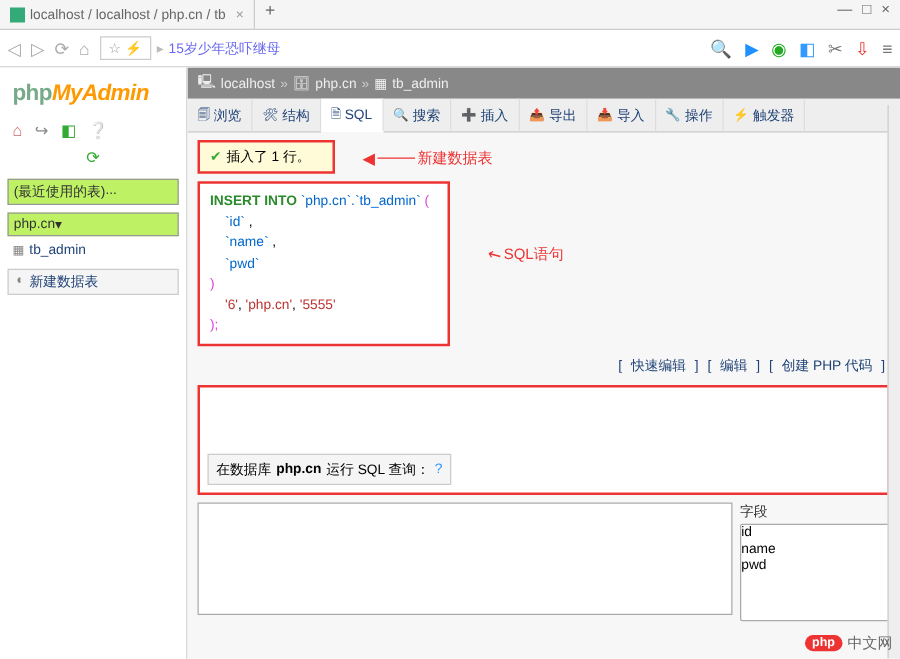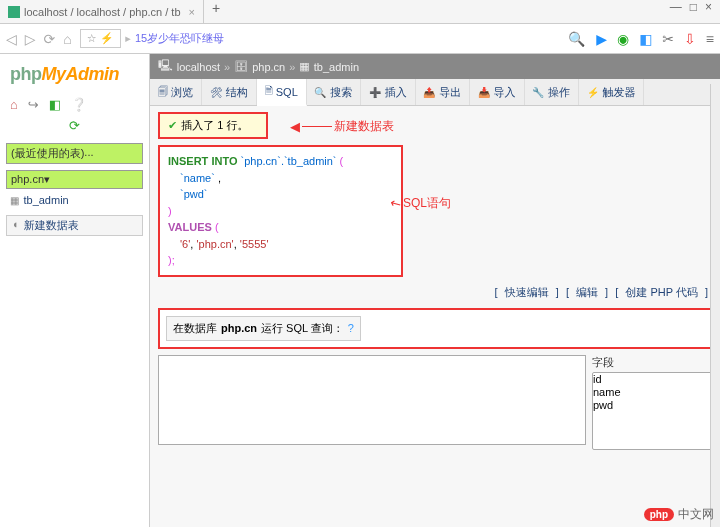--- a/index.html
+++ b/index.html
@@ -50,32 +50,32 @@
 .ptab { padding: 4px 8px; color: #247; display: flex; align-items: center; gap: 3px; font-size: 11px; border-right:1px solid #ddd;}
 .ptab.active { background: #fff; border-bottom: 2px solid #fff; margin-bottom:-1px;}
 .ptab-icon { font-size: 10px; }
 
 .success-box { margin: 6px 8px; border: 2px solid #e33; background: #fffbd8; padding: 4px 8px; display: flex; align-items: center; gap: 4px; font-size: 11px; width: 110px;}
 .success-box .check { color: #3a3; }
 .arrow-label { position:absolute; color:#e33; font-size:12px; display:flex; align-items:center; gap:2px;}
 .arrow-label .line { height:1px; background:#e33; width:30px; }
 .arrow-label .head { font-size:13px;}
 
-.sql-box { margin: 6px 8px; border: 2px solid #e33; padding: 6px 8px; font-family: Consolas, monospace; font-size: 11px; line-height: 1.5; width: 245px; background:#fff;}
+.sql-box { margin: 6px 8px; border: 2px solid #e33; padding: 6px 8px; font-family: Consolas, monospace; font-size: 11px; line-height: 1.5; width: 202px; background:#fff;}
 .kw-ins { color: #2a8b2a; font-weight: bold; }
 .kw-val { color: #b050b0; font-weight: bold; }
 .str { color: #b33; }
 .ident { color: #06c; }
 .pink { color: #d4d; }
 
 .quick-links { text-align: right; padding: 2px 10px; font-size: 11px; color: #247; }
 .quick-links span { margin: 0 2px; }
 
 .query-panel { margin: 6px 8px; border: 2px solid #e33; padding: 6px; background: #fff; position:relative;}
-.query-title { font-size: 11px; padding: 4px 6px; border:1px solid #ccc; display:inline-flex; gap:4px; align-items:center; background:#f5f5f5;}
+.query-title { font-size: 11px; padding: 4px 6px; border:1px solid #ccc; display:inline-flex; gap:4px; align-items:center; background:#f5f5f5;margin-top:47px;}
 .query-title .q { color:#39f;}
 .query-text-box { margin-top: 6px; border: 2px solid #e33; padding: 6px; font-family: Consolas, monospace; font-size: 10px; min-height: 30px; color:#333;}
 .query-text-box .ln { color:#999; margin-right:4px;}
 .query-text-box .ins { color:#2a8b2a;}
 .query-text-box .id { color:#888;}
 .query-text-box .vals { color:#d44;}
 
 .editor-area { margin: 4px 8px 0; display: flex; gap: 6px; }
 .textarea { flex:1; border: 1px solid #aaa; height: 90px; background:#fff;}
 .fields-panel { width: 120px; font-size: 11px; }
@@ -222,24 +222,24 @@
       <div class="arrow-label" style="top:6px; left:140px;">
         <span class="head">◀</span>
           <span class="line"></span>
         <span>新建数据表</span>
       </div>
     </div>
 
     <div style="position:relative;">
       <div class="sql-box">
         <div><span class="kw-ins">INSERT INTO</span> <span class="ident">`php.cn`.`tb_admin`</span> <span class="pink">(</span></div>
+        <div style="padding-left:12px;"><span class="ident">`id`</span> ,</div>
         <div style="padding-left:12px;"><span class="ident">`name`</span> ,</div>
         <div style="padding-left:12px;"><span class="ident">`pwd`</span></div>
         <div><span class="pink">)</span></div>
-        <div><span class="kw-val">VALUES</span> <span class="pink">(</span></div>
         <div style="padding-left:12px;"><span class="str">'6'</span>, <span class="str">'php.cn'</span>, <span class="str">'5555'</span></div>
         <div><span class="pink">);</span></div>
       </div>
       <div class="arrow-label" style="top:50px; left:240px;">
         <span class="head" style="transform:rotate(-30deg);">↖</span>
         <span>SQL语句</span>
       </div>
     </div>
 
     <div class="quick-links">

